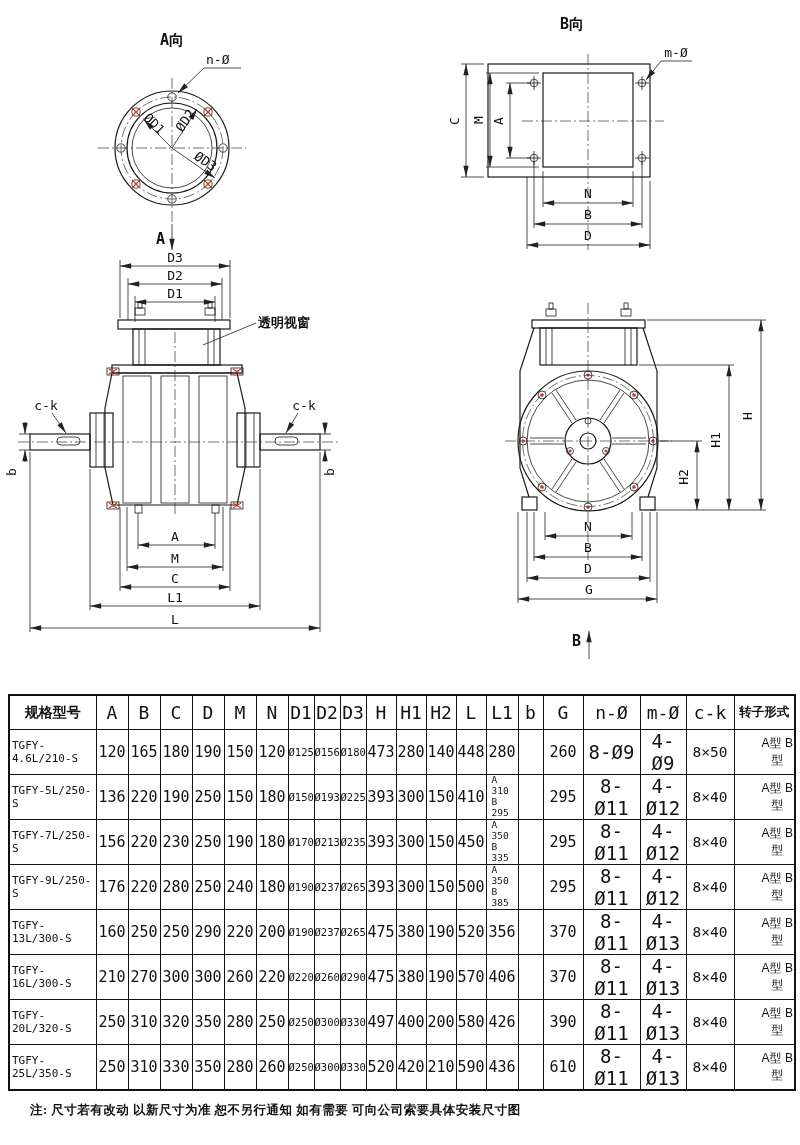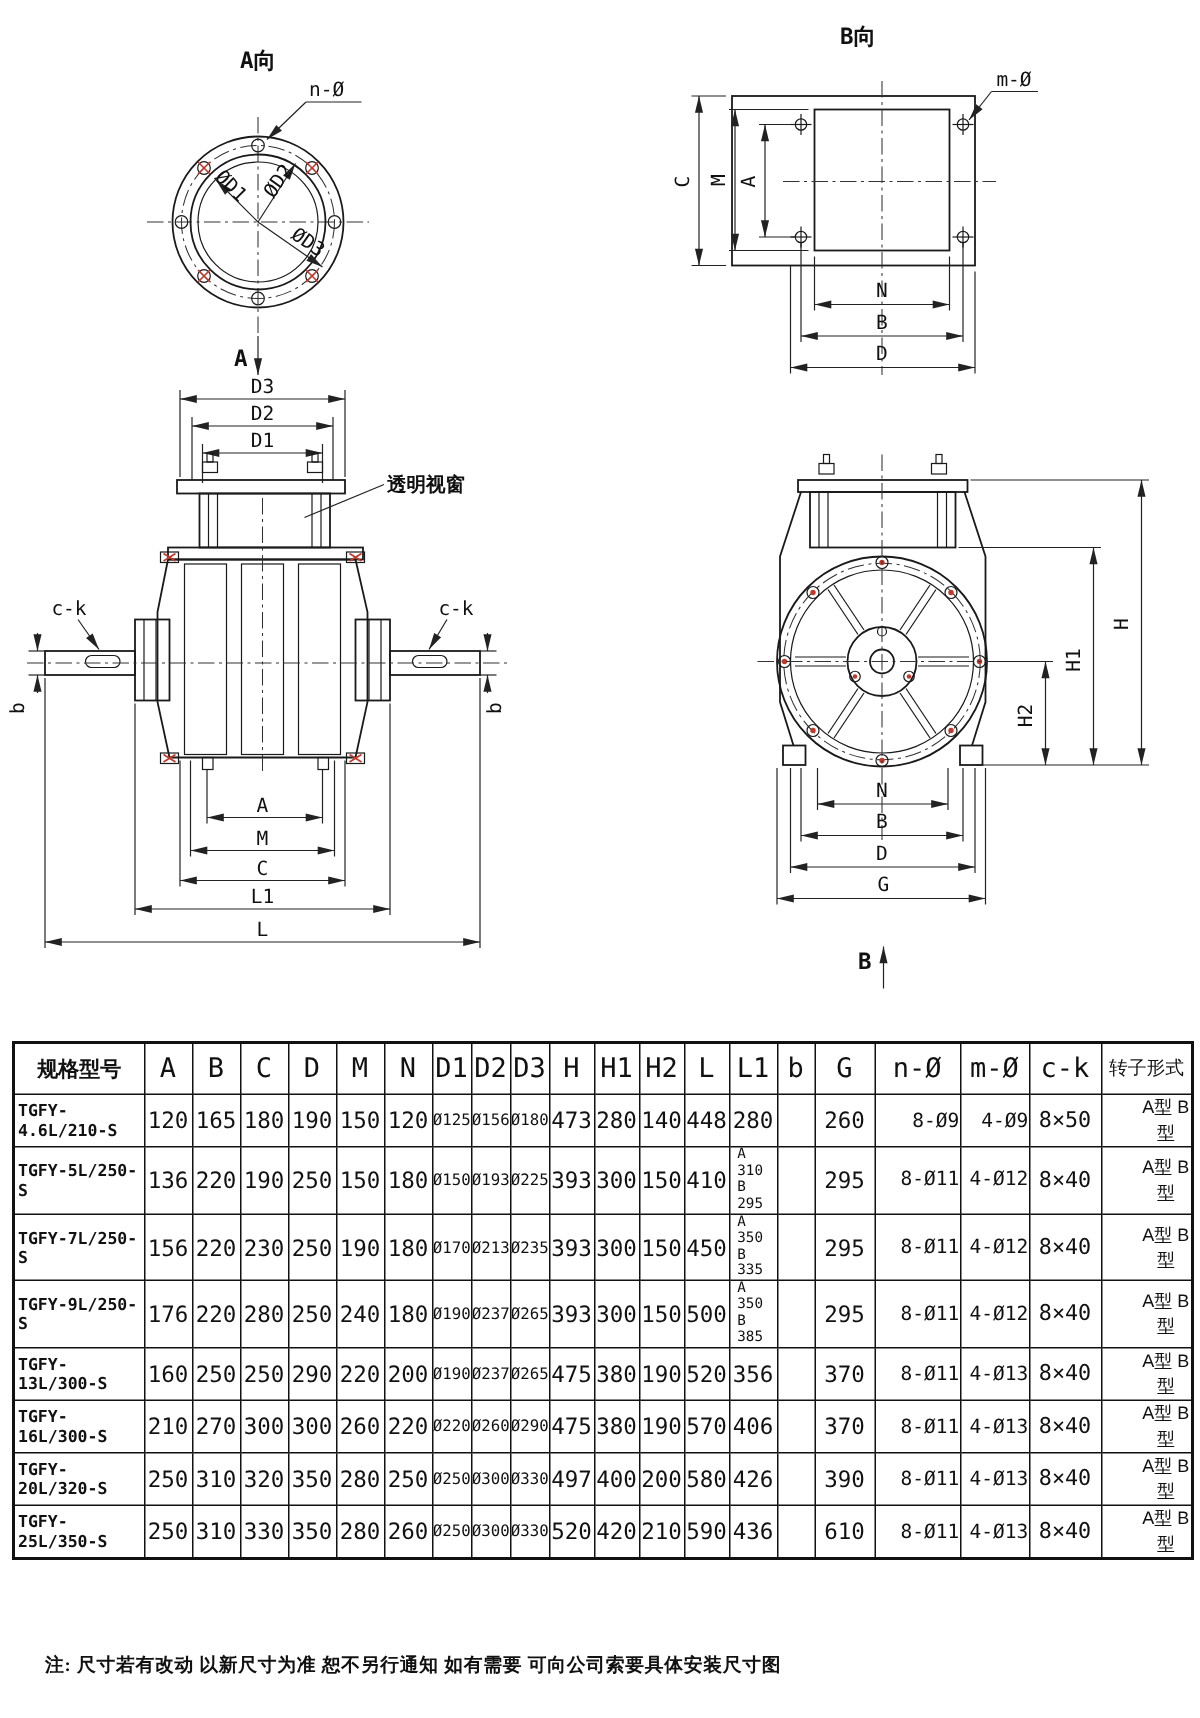--- a/index.html
+++ b/index.html
@@ -20,26 +20,26 @@
   
   #param-table{position:absolute;left:8px;top:694px;width:786px;
     border-collapse:collapse;table-layout:fixed;background:#fff;}
   #param-table td,#param-table th{border:1px solid #111;text-align:center;
     padding:0;overflow:hidden;font-weight:normal;}
   #param-table{border:2px solid #111;}
   .title-cell{height:56px;font-size:30px;font-weight:600;letter-spacing:2px;
     font-family:"DejaVu Sans Mono","Liberation Sans",sans-serif;}
   #header-row th{height:33px;font-size:18px;margin-top:38px;}
   #header-row th.col0{font-size:14px;font-weight:bold;font-family:"Liberation Sans",sans-serif;}
-  #header-row th.col20{font-size:12.5px;font-weight:normal;font-family:"Liberation Sans",sans-serif;}
+  #header-row th.col20{font-size:12.5px;font-weight:bold;font-family:"Liberation Sans",sans-serif;}
   #table-body td{height:31px;font-size:15px;}
-  #table-body td.col0{font-size:11px;font-weight:bold;text-align:left;padding-left:2px;}
+  #table-body td.col0{font-size:11px;font-weight:normal;text-align:left;padding-left:2px;}
   #table-body td.col7,#table-body td.col8,#table-body td.col9{font-size:10.5px;}
   #table-body td.col15{font-size:12px;padding-left:35px;}
-  #table-body td.col17,#table-body td.col18{font-size:13px;text-align:right;}
+  #table-body td.col17,#table-body td.col18{font-size:19px;}
   #table-body td.col19{font-size:14.5px;}
   #table-body td.col20{font-size:12px;font-family:"Liberation Sans",sans-serif;padding-left:26px;}
   #table-body td.split{font-size:9.5px;white-space:pre-line;line-height:1.15;
     text-align:left;padding-left:5px;}
   
   #footnote{position:absolute;left:30px;top:1102px;font-size:12.5px;font-weight:bold;
     font-family:Liberation Serif, serif;letter-spacing:.5px;}
 </style>
 </head>
 <body>

